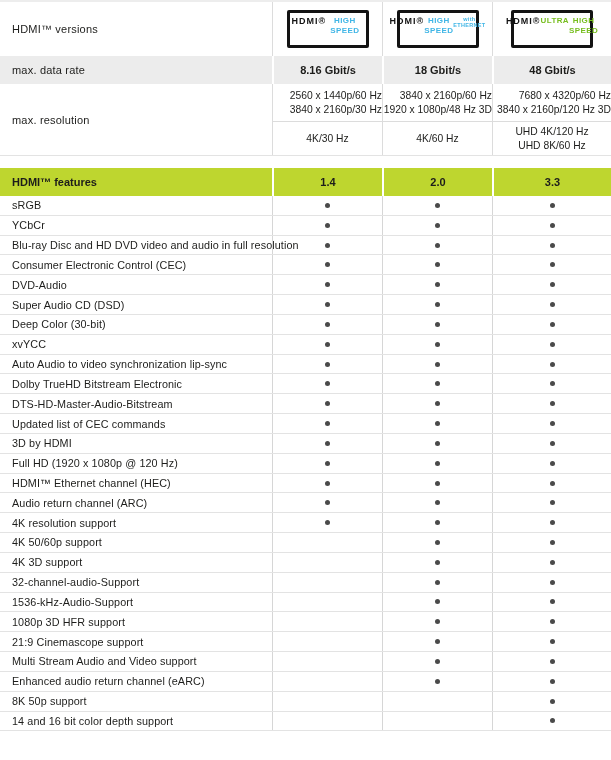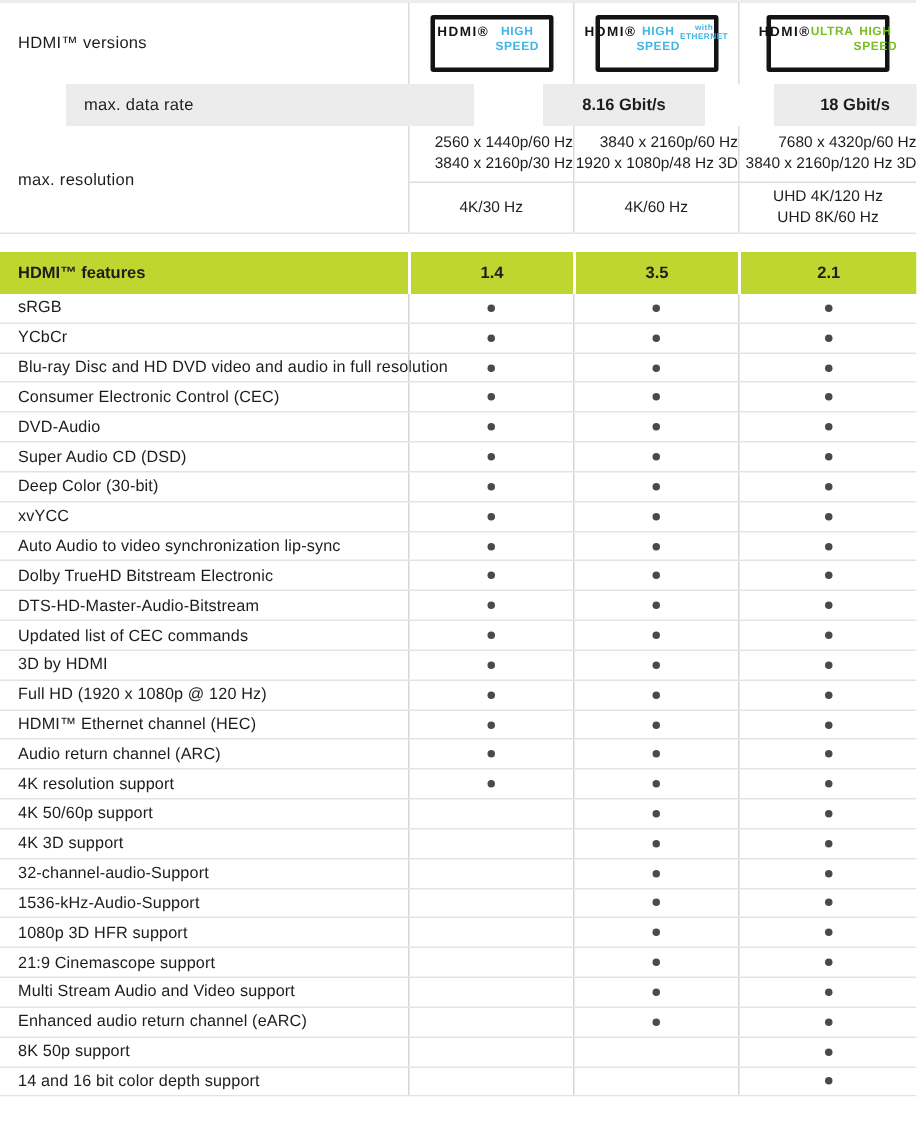--- a/index.html
+++ b/index.html
@@ -44,21 +44,21 @@
   }
   .badge-l1, .badge-l2 {
     font-size: 8px; font-weight: bold; letter-spacing: .4px; line-height: 10px;
   }
   .badge-sub { font-size: 5.5px; font-weight: bold; letter-spacing: .3px; line-height: 6px; }
   .c-blue  { color: var(--badge-blue,  #41b6e6); }
   .c-green { color: var(--badge-green, #78be20); }
 
   
   .row-gray { height: 28px; background: #fff; }
-  .row-gray .cell { background: var(--subheader-row-bg, #ececec); margin-left: 44px; }
+  .row-gray .cell { background: var(--subheader-row-bg, #ececec); }
   .row-gray .vcell {
     border-left: 2px solid #fff;
     display: flex; align-items: center; justify-content: center;
     font-size: 11px; font-weight: bold;
   }
 
   
   .row-resolution { height: 72px; border-bottom: 1px solid #e3e3e3; }
   .res-col {
     border-left: 1px solid #dcdcdc;
@@ -179,22 +179,22 @@
         <span class="res-line">UHD 8K/60 Hz</span>
       </div>
     </div>
   </div>
 
   <div class="row row-lime">
     <div class="cell c-label">
       <span>HDMI™ features</span>
     </div>
     <div class="cell c-v1 vcell">1.4</div>
-    <div class="cell c-v2 vcell">3.5</div>
-    <div class="cell c-v3 vcell">2.1</div>
+    <div class="cell c-v2 vcell">2.0</div>
+    <div class="cell c-v3 vcell">3.3</div>
   </div>
 
   <div id="features-body">
   <div class="frow">
     <div class="cell c-label">
       <span class="flabel">sRGB</span>
     </div>
     <div class="cell c-v1 dot-cell">
           <span class="dot"></span>
         </div>

